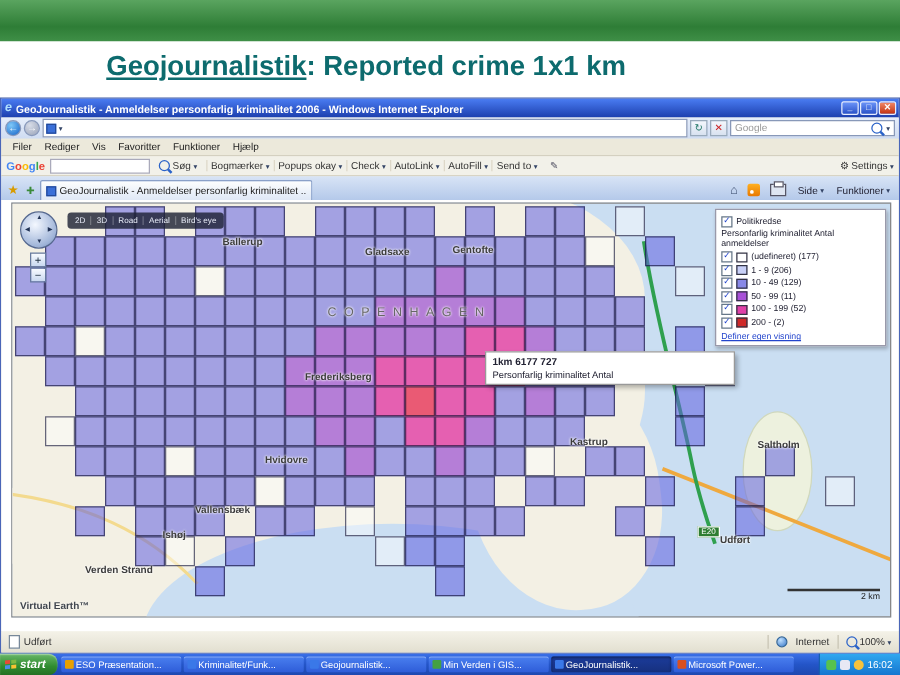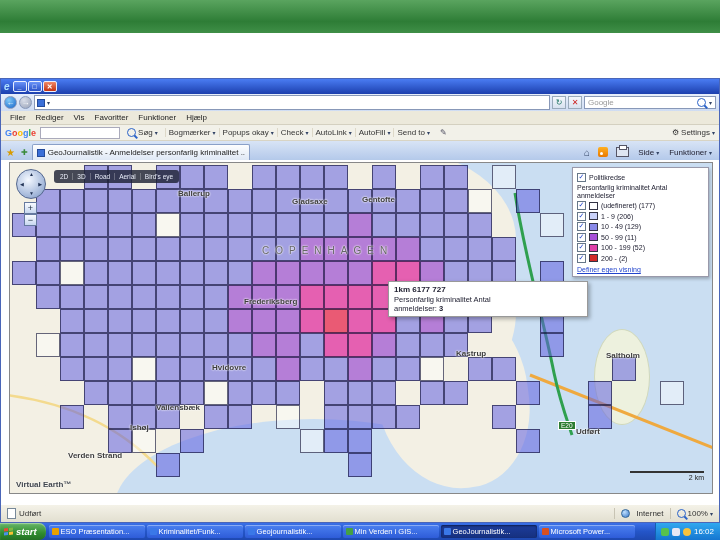--- a/index.html
+++ b/index.html
@@ -122,25 +122,27 @@
   .task-ico{width:7px;height:7px;flex:none;border-radius:1px;}
   .tray{height:17px;background:linear-gradient(180deg,#30a8f0,#1576d0);border-left:1px solid #1460b0;display:flex;align-items:center;gap:3px;padding:0 6px 0 5px;flex:none;}
   .tray-ico{width:8px;height:8px;border-radius:2px;}
   .tray-clock{color:#fff;font-size:8px;text-align:right;}
 </style>
 </head>
 <body>
 
 <div class="slide">
   <div class="top-bar"></div>
+  <h1 class="slide-title"><span class="t1">Geojournalistik</span><span class="t2">: Reported crime 1x1 km</span></h1>
 
   <div class="browser">
 
     <div class="titlebar">
       <span class="ie-icon">e</span>
+      <span class="title-text">GeoJournalistik - Anmeldelser personfarlig kriminalitet 2006 - Windows Internet Explorer</span>
       <span class="winbtns">
         <span class="wbtn">_</span>
         <span class="wbtn">□</span>
         <span class="wbtn close">✕</span>
       </span>
     </div>
 
     <div class="addrbar">
       <span class="navbtn">←</span>
       <span class="navbtn disabled">→</span>
@@ -536,24 +538,20 @@
                 <span class="swatch" style="background: rgb(208, 40, 40);"></span>
                 <span>200 -  (2)</span>
               </div>
             </div>
           <span class="legend-link">Definer egen visning</span>
         </div>
 
         <div class="infobox">
           <div class="ib-title">1km 6177 727</div>
           <div>Personfarlig kriminalitet Antal</div>
-          <div>
-            <span>anmeldelser:</span>
-            <b>3</b>
-          </div>
         </div>
 
         <div class="route-badge">E20</div>
         <div class="scalebar">
           <span class="scale-line"></span>
           <span>2 km</span>
         </div>
         <div class="ve-logo">Virtual Earth™</div>
       </div>
     </div>

